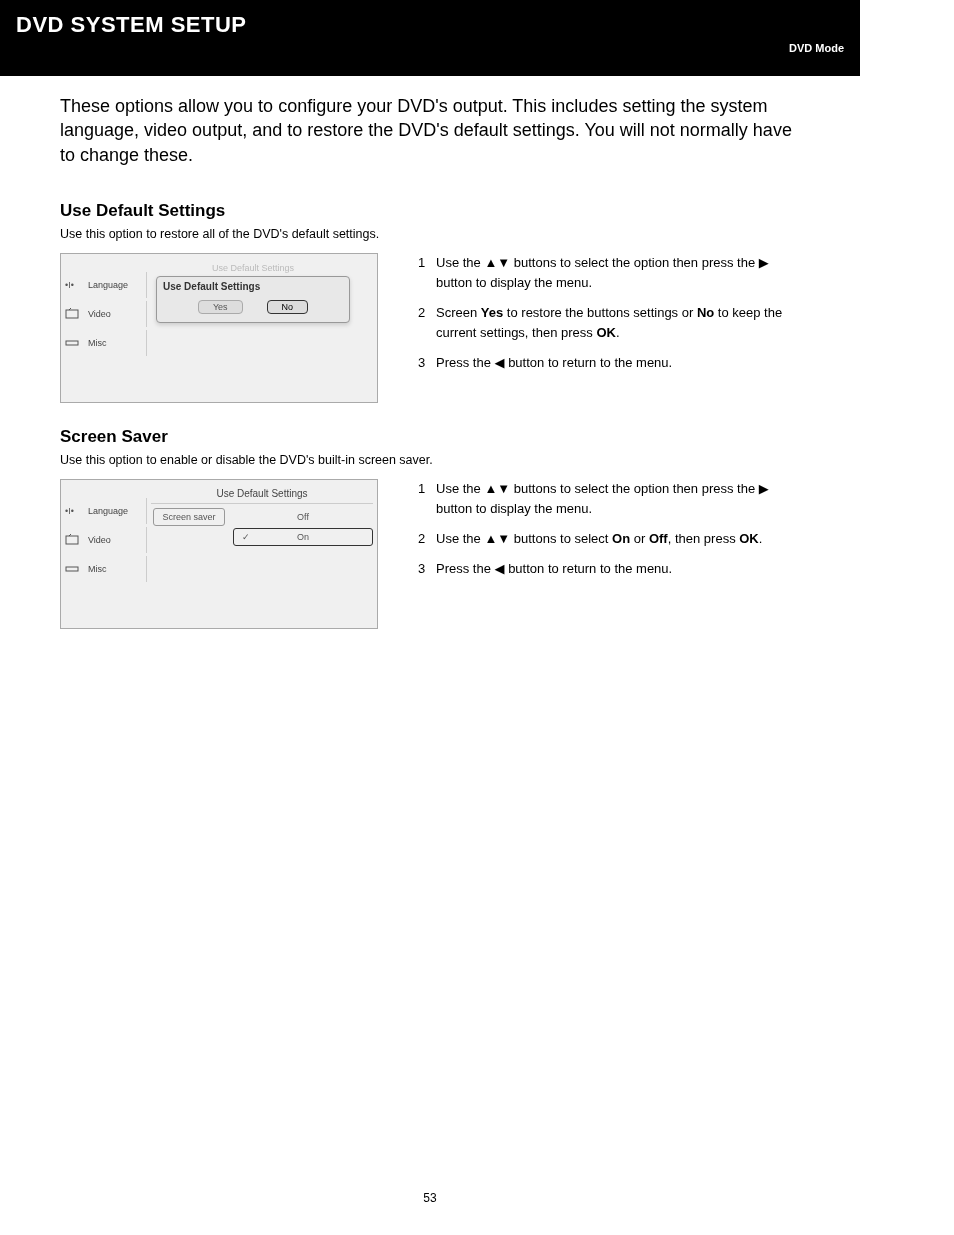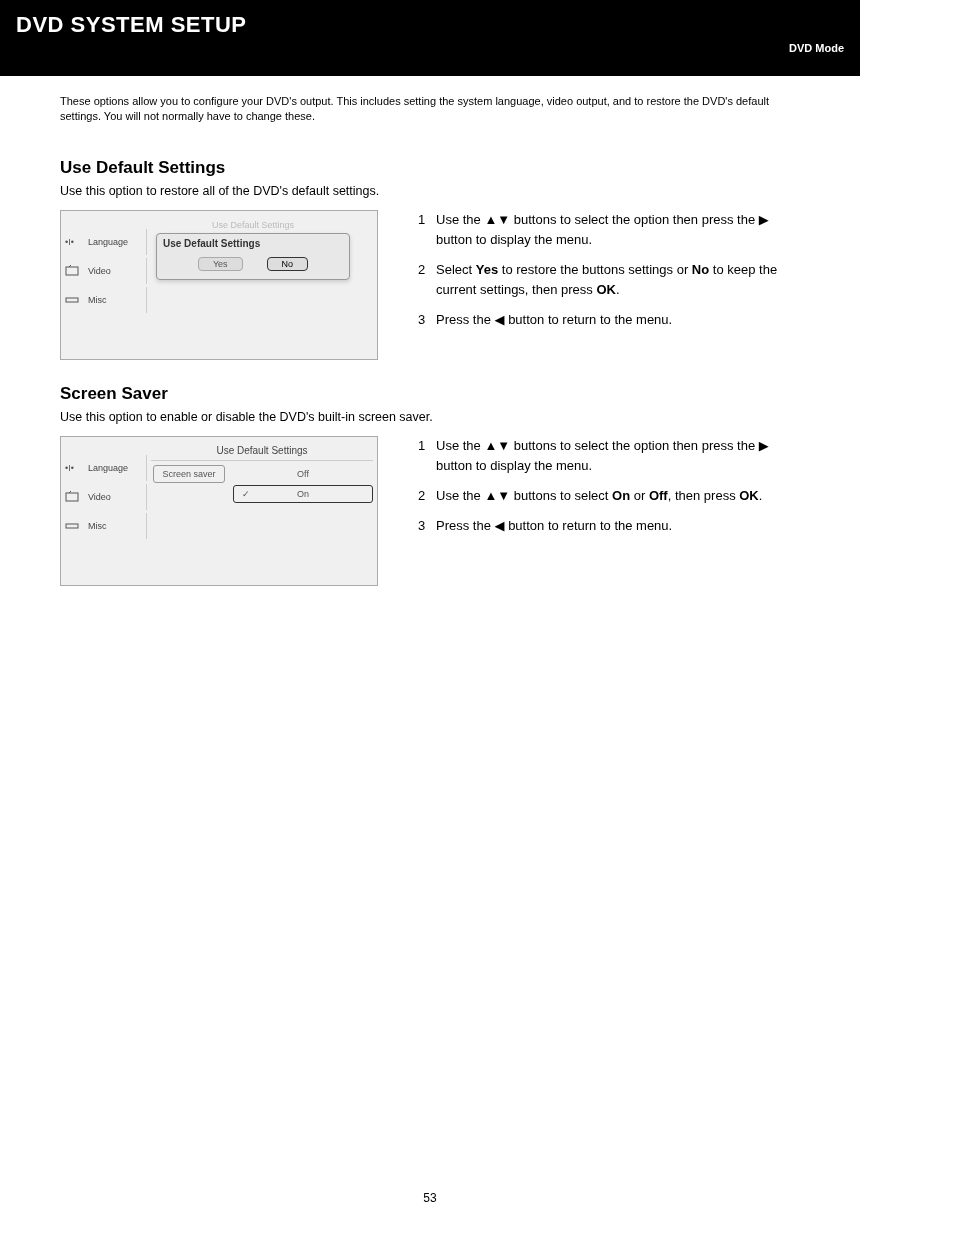--- a/index.html
+++ b/index.html
@@ -1,21 +1,21 @@
 <!DOCTYPE html>
 <html><head>
 <meta charset="utf-8">
 <style>
   * { box-sizing: border-box; margin: 0; padding: 0; }
   html, body { width: 954px; height: 1235px; font-family: Arial, Helvetica, sans-serif; background: #fff; color: #000; }
   .page { position: relative; width: 860px; height: 1235px; }
   .black-bar { background: #000; color: #fff; padding: 12px 16px 28px 16px; height: 76px; position: relative; }
   .bar-title { font-size: 22px; font-weight: bold; letter-spacing: 0.5px; }
   .bar-sub { font-size: 11px; position: absolute; right: 16px; bottom: 22px; font-weight: bold; }
-  .intro { padding: 18px 60px 10px 60px; font-size: 11px; line-height: 1.35; }
+  .intro { padding: 18px 60px 10px 60px; font-size: 18px; line-height: 1.35; }
   .section-title { font-size: 17px; font-weight: bold; padding: 24px 60px 6px 60px; }
   .section-desc { font-size: 12.5px; padding: 0 60px 6px 60px; }
   .two-col { display: flex; padding: 6px 60px 0 60px; gap: 28px; }
   .left-col { width: 330px; flex: none; }
   .right-col { flex: 1; font-size: 13px; line-height: 1.55; }
   .step { display: flex; margin-bottom: 10px; }
   .step-num { width: 18px; flex: none; }
   .step-body { flex: 1; }
   .step-body b { font-weight: bold; }
   .arrow-glyph { font-family: Arial; }
@@ -112,21 +112,21 @@
     <div class="right-col">
       <div class="step">
         <span class="step-num">1</span>
         <span class="step-body">
           <span>Use the  </span><span class="arrow-glyph">▲▼</span><span>  buttons to select the option then press the  </span><span class="arrow-glyph">▶</span><span>  button to display the menu.</span>
         </span>
       </div>
       <div class="step">
         <span class="step-num">2</span>
         <span class="step-body">
-          <span>Select  </span><b>Yes</b><span>  to restore the buttons settings or  </span><b>No</b><span> to keep the current settings, then press  </span><b>OK</b><span>.</span>
+          <span>Screen  </span><b>Yes</b><span>  to restore the buttons settings or  </span><b>No</b><span> to keep the current settings, then press  </span><b>OK</b><span>.</span>
         </span>
       </div>
       <div class="step">
         <span class="step-num">3</span>
         <span class="step-body">
           <span>Press the  </span><span class="arrow-glyph">◀</span><span>  button to return to the menu.</span>
         </span>
       </div>
     </div>
   </div>

